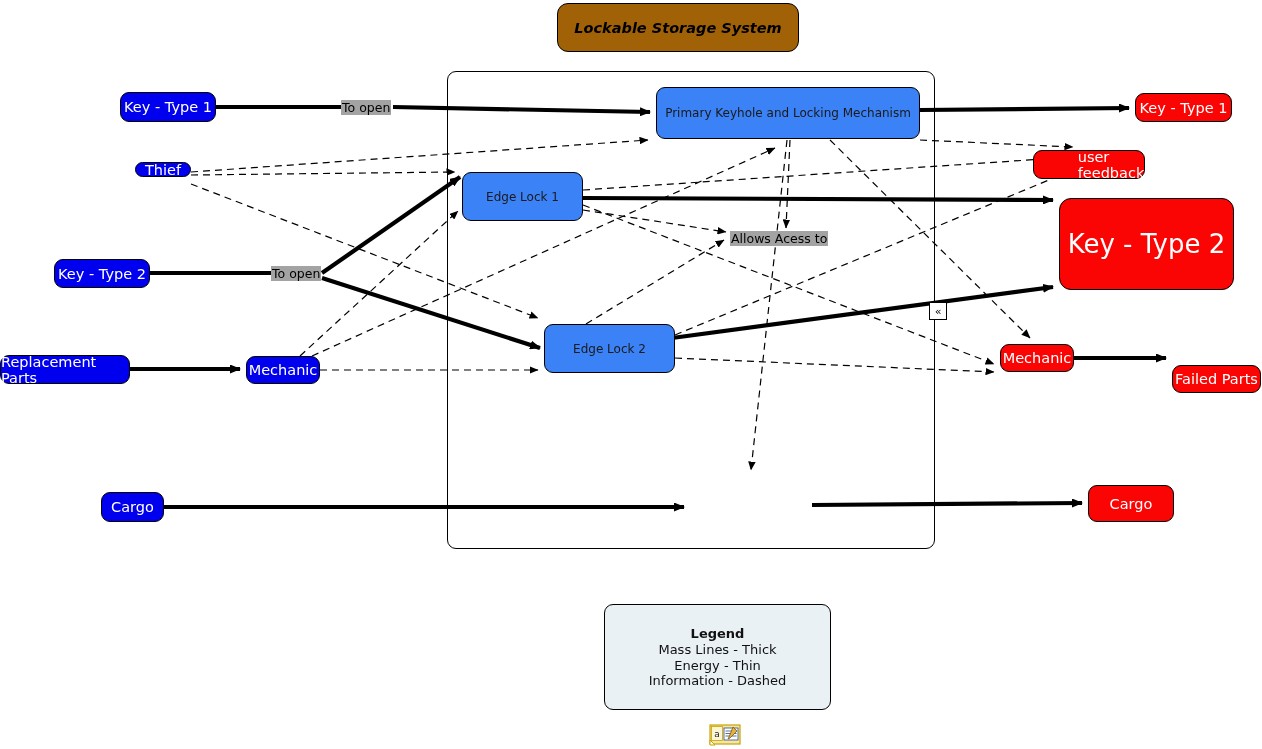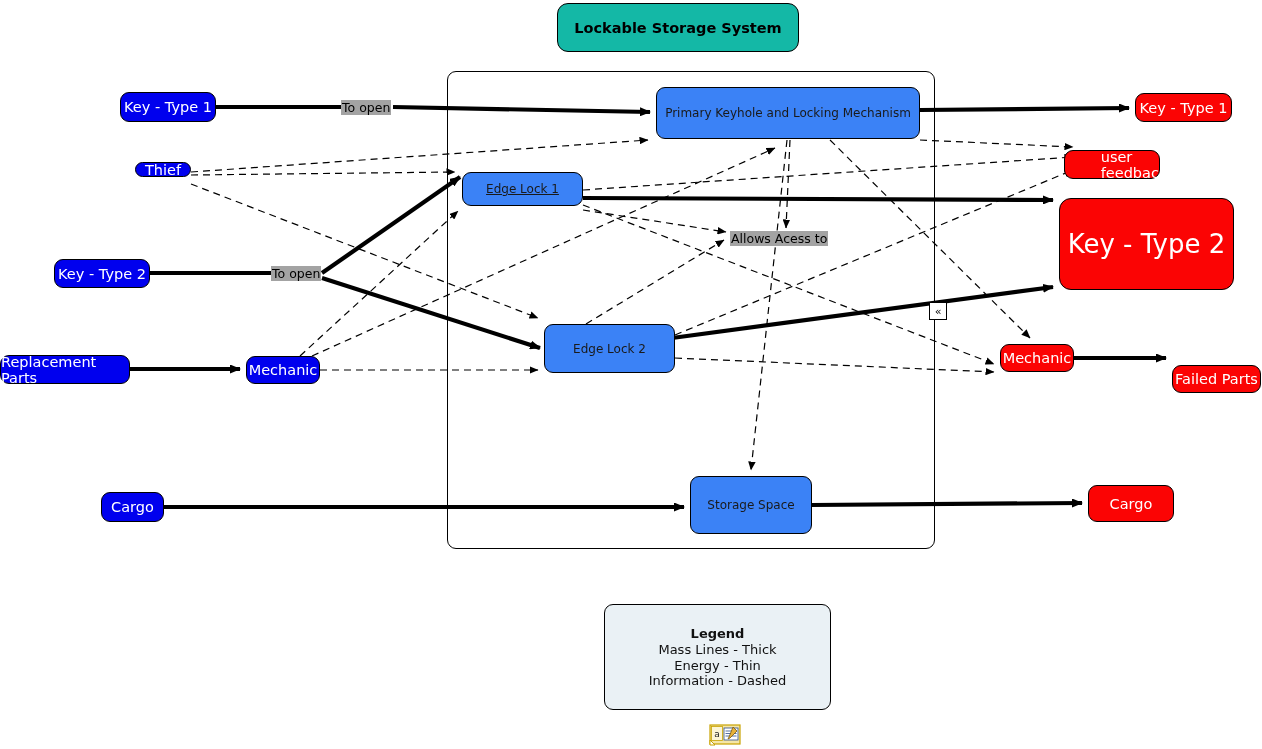--- a/index.html
+++ b/index.html
@@ -15,23 +15,23 @@
         align-items:center;justify-content:center;text-align:left;
         border:1.6px solid #000;border-radius:9px;}
 
   .node.blue{background:#0000ee;color:#ffffff;font-size:14.5px;}
   .node.red {background:#fb0404;color:#ffffff;font-size:14.5px;}
   .node.proc{background:#3b82f6;color:#1a1a1a;font-size:12px;border-width:1.3px;}
 
   .node.bigkey{font-size:26px;border-radius:12px;}
 
   #title-box{position:absolute;left:557px;top:3px;width:240px;height:47px;
-             background:#14b8a6;border:1.6px solid #000;border-radius:11px;
+             background:#a16207;border:1.6px solid #000;border-radius:11px;
              display:flex;align-items:center;justify-content:center;
-             font-weight:bold;font-size:14.5px;color:#000;}
+             font-weight:bold;font-style:italic;font-size:14.5px;color:#000;}
 
   #system-boundary{position:absolute;left:447px;top:71px;width:486px;height:476px;
                    border:1.5px solid #000;border-radius:9px;background:transparent;}
 
   #legend-box{position:absolute;left:604px;top:604px;width:225px;height:104px;
               background:#eaf1f5;border:1.4px solid #000;border-radius:9px;
               display:flex;flex-direction:column;align-items:center;
               justify-content:center;font-size:13px;color:#111;line-height:15.5px;}
   #legend-title{font-weight:bold;margin-bottom:1px;}
 
@@ -144,34 +144,31 @@
   <div class="node blue" style="left:246px;top:356px;width:74px;height:28px;">
     <span>Mechanic</span>
   </div>
   <div class="node blue" style="left:101px;top:492px;width:63px;height:30px;">
     <span>Cargo</span>
   </div>
 
   <div class="node proc" style="left:656px;top:87px;width:264px;height:52px;">
     <span>Primary Keyhole and Locking Mechanism</span>
   </div>
-  <div class="node proc" style="left:462px;top:172px;width:121px;height:34px;text-decoration:underline;">
+  <div class="node proc" style="left:462px;top:172px;width:121px;height:49px;">
     <span>Edge Lock 1</span>
   </div>
   <div class="node proc" style="left:544px;top:324px;width:131px;height:49px;">
     <span>Edge Lock 2</span>
   </div>
-  <div class="node proc" style="left:690px;top:476px;width:122px;height:58px;">
-    <span>Storage Space</span>
-  </div>
 
   <div class="node red" style="left:1135px;top:93px;width:97px;height:29px;">
     <span>Key - Type 1</span>
   </div>
-  <div class="node red" style="left:1064px;top:150px;width:96px;height:29px;padding-left:44px;">
+  <div class="node red" style="left:1033px;top:150px;width:112px;height:29px;padding-left:44px;">
     <span>user feedback</span>
   </div>
   <div class="node red bigkey" style="left:1059px;top:198px;width:175px;height:92px;">
     <span>Key - Type 2</span>
   </div>
   <div class="node red" style="left:1000px;top:344px;width:74px;height:28px;">
     <span>Mechanic</span>
   </div>
   <div class="node red" style="left:1172px;top:345px;width:89px;height:28px;margin-top:20px;">
     <span>Failed Parts</span>

